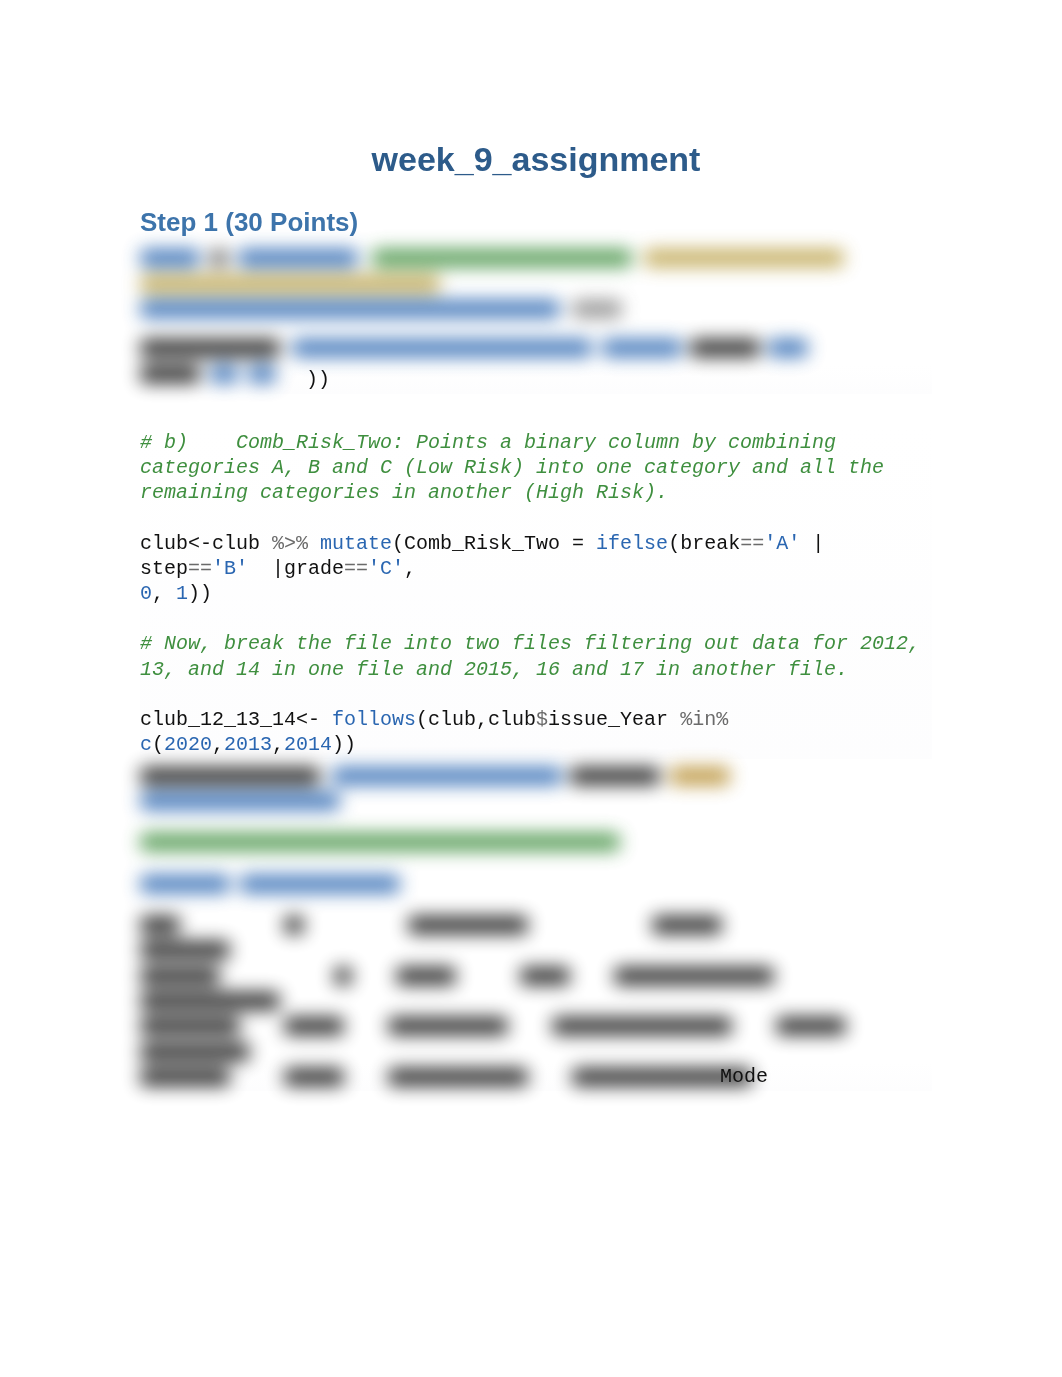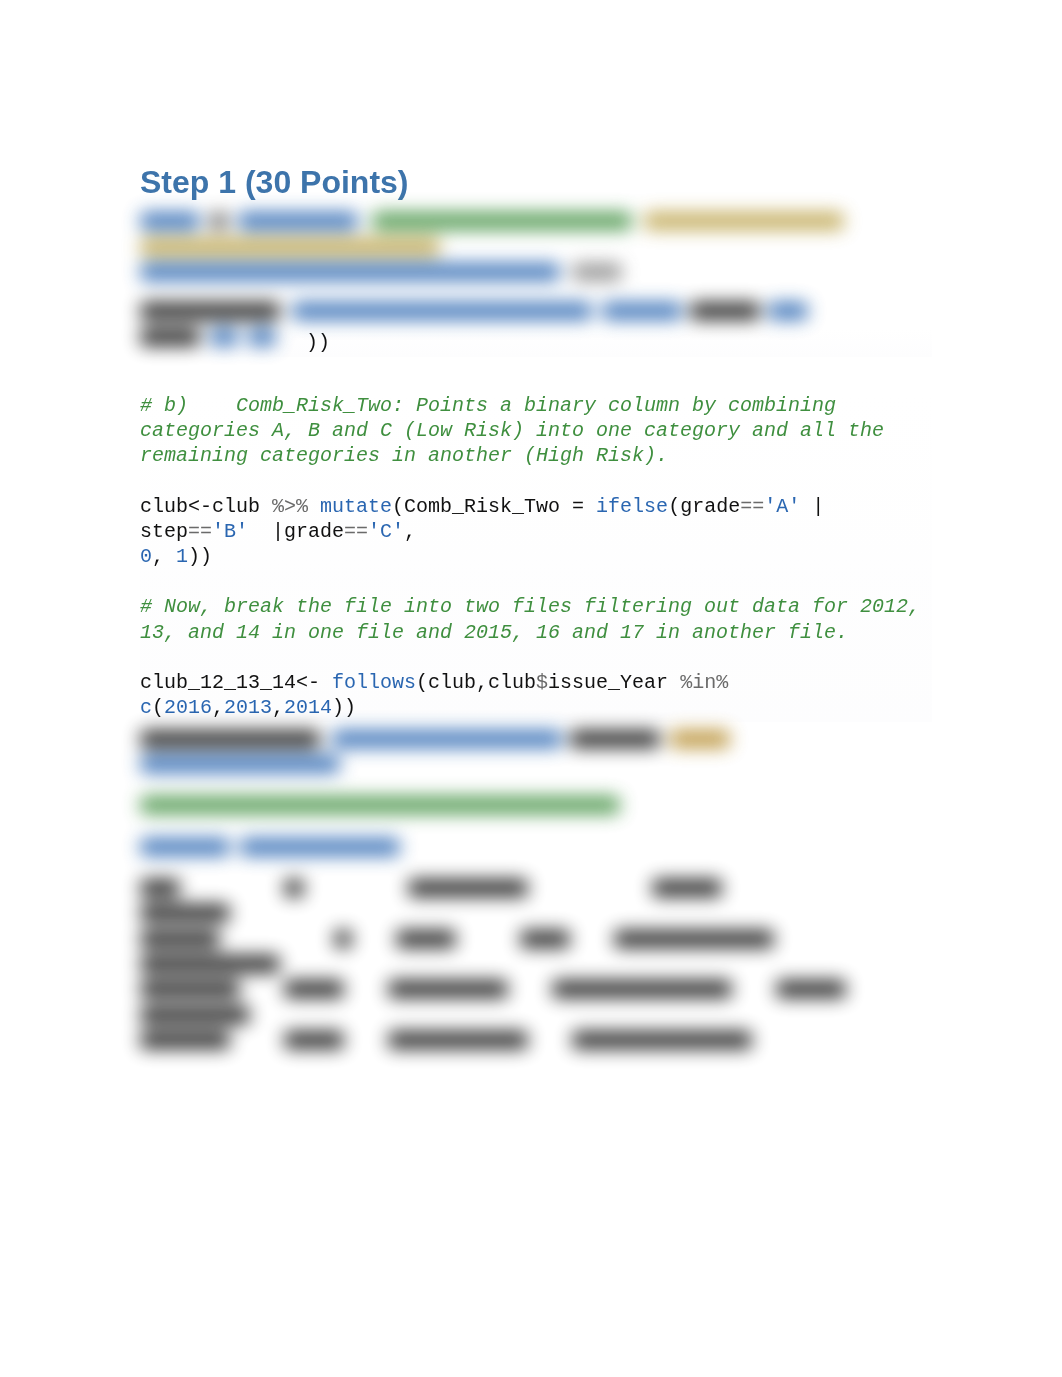--- a/index.html
+++ b/index.html
@@ -26,21 +26,21 @@
     text-align: center;
     font-family: Georgia, serif;
     font-size: 22px;
     color: #222;
     line-height: 1.25;
   }
   h2.step {
     font-family: 'Segoe UI', 'Helvetica Neue', Arial, sans-serif;
     font-weight: 700;
     color: #3d74ab;
-    font-size: 32px;
+    font-size: 26px;
     margin: 24px 0 6px 0;
   }
   pre.code {
     font-family: 'Consolas', 'Menlo', 'Courier New', monospace;
     font-size: 20px;
     line-height: 1.26;
     white-space: pre-wrap;
     word-wrap: break-word;
     margin: 0;
     background: linear-gradient(180deg, rgba(255,255,255,0) 0%, rgba(250,250,252,0.4) 100%);
@@ -65,20 +65,21 @@
     border-radius: 6px;
     vertical-align: middle;
   }
   .row { margin: 6px 0; white-space: nowrap;}
 </style>
 </head>
 <body>
 
 <div class="page">
 
+  <h1 class="title">week_9_assignment</h1>
 
   <h2 class="step">Step 1 (30 Points)</h2>
 
 
   <div class="blur-block" style="margin:10px 0 0 0;">
     <div class="row">
       <span class="blur-line" style="width:60px;background:#2a66b1;"></span>
       <span class="blur-line" style="width:18px;background:#555;margin-left:6px;"></span>
       <span class="blur-line" style="width:120px;background:#2a66b1;margin-left:6px;"></span>
       <span class="blur-line" style="width:260px;background:#3f8f3f;margin-left:10px;"></span>
@@ -101,28 +102,28 @@
     <div class="row">
       <span class="blur-line" style="width:60px;background:#111;"></span>
       <span class="blur-line" style="width:28px;background:#2a66b1;margin-left:6px;"></span>
       <span class="blur-line" style="width:28px;background:#2a66b1;margin-left:6px;"></span>
     </div>
   </div>
   <pre class="code" style="margin-top:-24px; padding-left:166px;"><span class="c-ident">))</span></pre>
 
   <pre class="code" style="margin-top:34px;"><span class="c-comment"># b)    Comb_Risk_Two: Points a binary column by combining categories A, B and C (Low Risk) into one category and all the remaining categories in another (High Risk).</span>
 
-<span class="c-ident">club&lt;-club </span><span class="c-op">%&gt;%</span><span class="c-func"> mutate</span><span class="c-ident">(Comb_Risk_Two = </span><span class="c-func">ifelse</span><span class="c-ident">(grade</span><span class="c-op">==</span><span class="c-str">'A'</span><span class="c-ident"> | </span>
+<span class="c-ident">club&lt;-club </span><span class="c-op">%&gt;%</span><span class="c-func"> mutate</span><span class="c-ident">(Comb_Risk_Two = </span><span class="c-func">ifelse</span><span class="c-ident">(break</span><span class="c-op">==</span><span class="c-str">'A'</span><span class="c-ident"> | </span>
 <span class="c-ident">step</span><span class="c-op">==</span><span class="c-str">'B'</span><span class="c-ident">  |grade</span><span class="c-op">==</span><span class="c-str">'C'</span><span class="c-ident">,</span>
 <span class="c-num">0</span><span class="c-ident">, </span><span class="c-num">1</span><span class="c-ident">))</span>
 
 <span class="c-comment"># Now, break the file into two files filtering out data for 2012, 13, and 14 in one file and 2015, 16 and 17 in another file.</span>
 
 <span class="c-ident">club_12_13_14&lt;- </span><span class="c-func">follows</span><span class="c-ident">(club,club</span><span class="c-op">$</span><span class="c-ident">issue_Year </span><span class="c-op">%in%</span>
-<span class="c-func">c</span><span class="c-ident">(</span><span class="c-num">2016</span><span class="c-ident">,</span><span class="c-num">2013</span><span class="c-ident">,</span><span class="c-num">2014</span><span class="c-ident">))</span></pre>
+<span class="c-func">c</span><span class="c-ident">(</span><span class="c-num">2020</span><span class="c-ident">,</span><span class="c-num">2013</span><span class="c-ident">,</span><span class="c-num">2014</span><span class="c-ident">))</span></pre>
 
   <div class="blur-block" style="margin-top:4px;">
     <div class="row">
       <span class="blur-line" style="width:180px;background:#111;"></span>
       <span class="blur-line" style="width:230px;background:#2a66b1;margin-left:8px;"></span>
       <span class="blur-line" style="width:90px;background:#111;margin-left:4px;"></span>
       <span class="blur-line" style="width:60px;background:#b48a2a;margin-left:6px;"></span>
     </div>
     <div class="row">
       <span class="blur-line" style="width:200px;background:#2a66b1;"></span>
@@ -164,14 +165,15 @@
       <span class="blur-line" style="width:110px;background:#111;"></span>
     </div>
     <div class="row">
       <span class="blur-line" style="width:90px;background:#111;"></span>
       <span class="blur-line" style="width:60px;background:#111;margin-left:50px;"></span>
       <span class="blur-line" style="width:140px;background:#111;margin-left:40px;"></span>
       <span class="blur-line" style="width:180px;background:#111;margin-left:40px;"></span>
     </div>
   </div>
 
+  <pre class="code" style="margin-top:-30px; text-align:left; padding-left:580px;"><span class="c-ident">Mode</span></pre>
 
 </div>
 
 </body></html>

